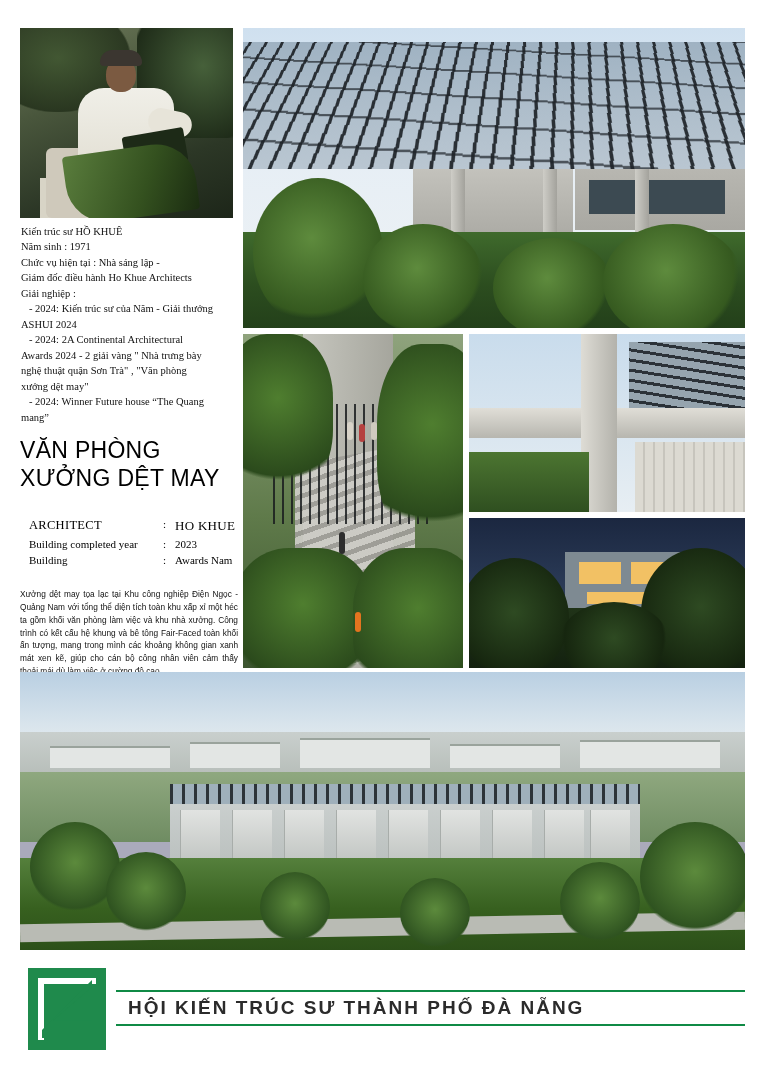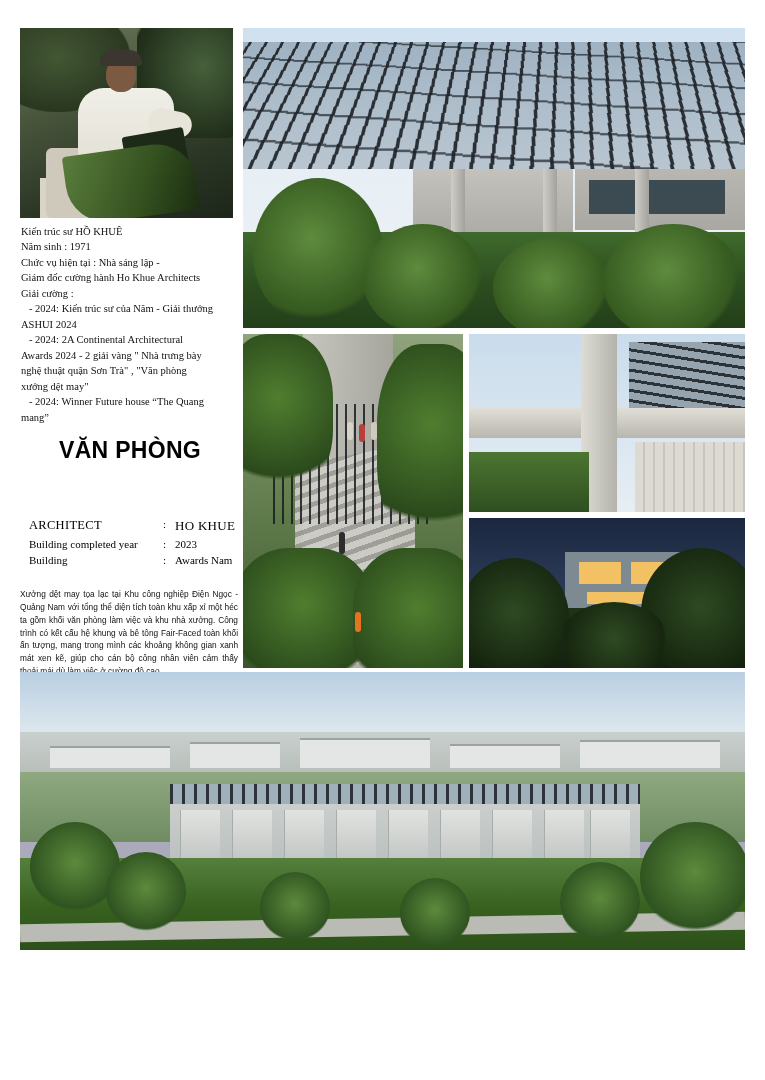--- a/index.html
+++ b/index.html
@@ -89,26 +89,25 @@
   .bio p { margin: 1px; }
   .bio .indent { text-indent: 8px; }
 
   .title-block {
     position: absolute;
     left: 0; top: 408px;
     width: 220px;
   }
   .title-block h1 {
     font-family: "Liberation Sans", sans-serif;
-    font-weight: bold;
+    font-weight: normal;
     font-size: 23px;
     line-height: 1.22;
     letter-spacing: .3px;
     color: #000;
-    margin-left: 39px;
   }
 
   .spec {
     position: absolute;
     left: 9px; top: 488px;
     width: 222px;
     font-size: 11px;
     color: #000;
   }
   .spec .row { display: flex; line-height: 1.5; }
@@ -343,34 +342,35 @@
       <div class="person-hat"></div>
       <div class="person-arm"></div>
       <div class="book"></div>
       <div class="leaf-fg"></div>
     </div>
 
     <div class="bio">
       <p>Kiến trúc sư HỒ KHUÊ</p>
       <p>Năm sinh : 1971</p>
       <p>Chức vụ hiện tại : Nhà sáng lập -</p>
-      <p>Giám đốc cường hành Ho Khue Architects</p>
-      <p>Giải cường :</p>
+      <p>Giám đốc điều hành Ho Khue Architects</p>
+      <p>Giải nghiệp :</p>
       <p class="indent">- 2024: Kiến trúc sư của Năm - Giải thưởng</p>
       <p>ASHUI 2024</p>
       <p class="indent">- 2024:  2A Continental Architectural</p>
       <p>Awards 2024 - 2 giải vàng " Nhà trưng bày</p>
       <p>nghệ thuật quận Sơn Trà" , "Văn phòng</p>
       <p>xưởng dệt may"</p>
       <p class="indent">- 2024: Winner Future house “The Quang</p>
       <p>mang”</p>
     </div>
 
     <div class="title-block">
       <h1>VĂN PHÒNG</h1>
+      <h1>XƯỞNG DỆT MAY</h1>
     </div>
 
     <div class="spec">
       <div class="row big">
         <div class="k">ARCHITECT</div>
         <div class="c">:</div>
         <div class="v">HO KHUE</div>
       </div>
       <div class="row">
         <div class="k">Building completed year</div>
@@ -469,14 +469,23 @@
     <div class="fore"></div>
     <div class="road"></div>
     <div class="atree" style="left:10px; top:150px; width:90px; height:90px;"></div>
     <div class="atree" style="left:86px; top:180px; width:80px; height:80px;"></div>
     <div class="atree" style="left:620px; top:150px; width:110px; height:110px;"></div>
     <div class="atree" style="left:540px; top:190px; width:80px; height:80px;"></div>
     <div class="atree" style="left:240px; top:200px; width:70px; height:70px;"></div>
     <div class="atree" style="left:380px; top:206px; width:70px; height:70px;"></div>
   </div>
 
+  <div class="footer">
+    <div class="logo">
+      <div class="notch"></div>
+      <div class="swoosh"></div>
+    </div>
+    <div class="bar-top"></div>
+    <div class="bar"></div>
+    <div class="ftext">HỘI KIẾN TRÚC SƯ THÀNH PHỐ ĐÀ NẴNG</div>
+  </div>
 
 </div>
 
 </body></html>

